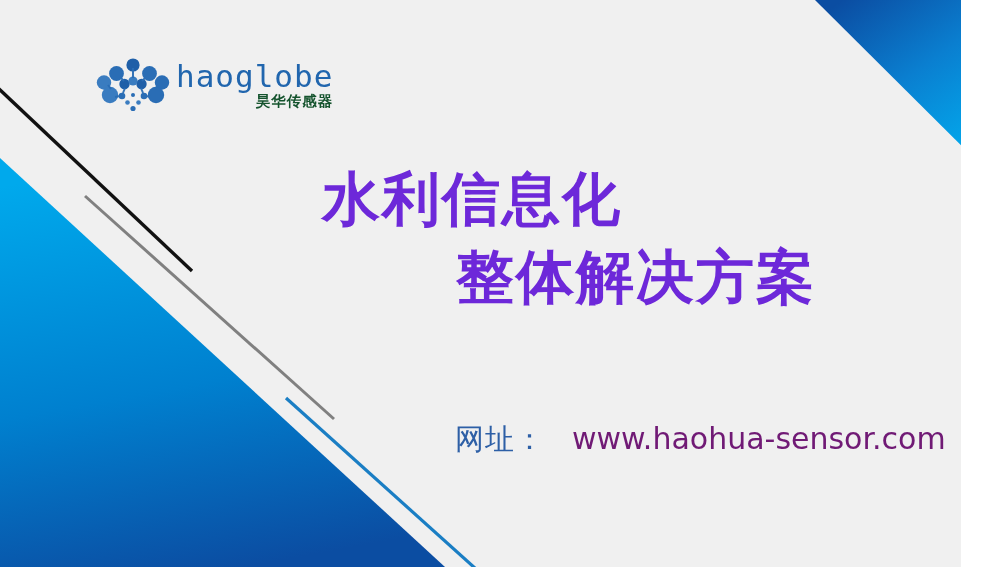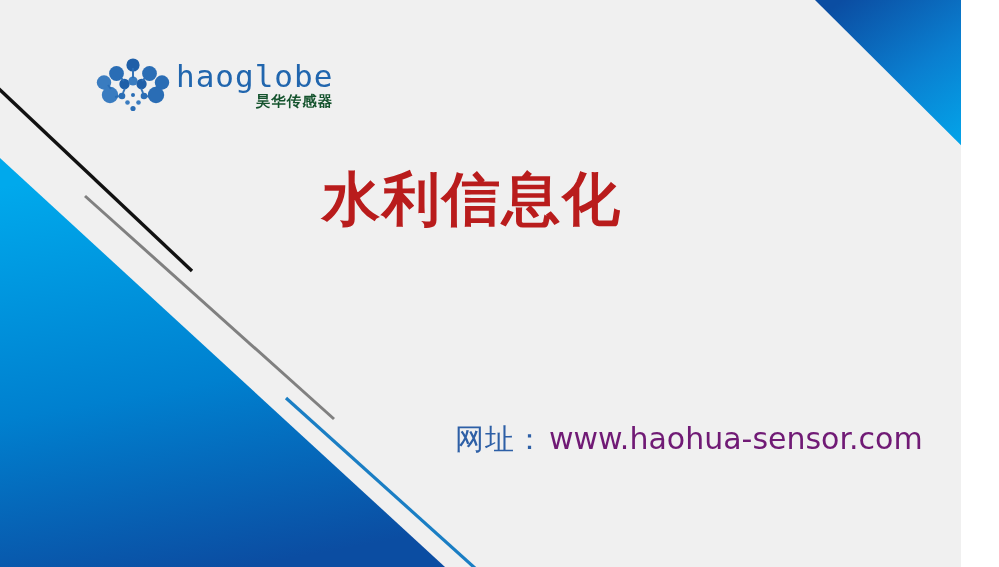--- a/index.html
+++ b/index.html
@@ -64,39 +64,40 @@
   }
 
   
   #headline {
     position: absolute;
     left: 0;
     top: 160px;
     width: 880px;
   }
   .headline-line {
-    color: #b91c1c;
+    color: #6d28d9;
     font-family: "DejaVu Sans", sans-serif;
     font-weight: 700;
     font-size: 58px;
     line-height: 78px;
     letter-spacing: 2px;
     white-space: nowrap;
   }
   #headline-line-1 { margin-left: 322px; }
   #headline-line-2 { margin-left: 456px; }
 
   
   #website-line {
     position: absolute;
     left: 455px;
     top: 420px;
     display: flex;
     align-items: baseline;
     white-space: nowrap;
+    gap: 23px;
   }
   #website-label {
     font-family: "DejaVu Sans", sans-serif;
     font-size: 29px;
     color: #2d5fa6;
     letter-spacing: 1px;
   }
   #website-url {
     font-family: "DejaVu Sans", sans-serif;
     font-size: 30px;
@@ -170,20 +171,21 @@
       </g>
     </svg>
     <div id="logo-text-block">
       <div id="logo-wordmark">haoglobe</div>
       <div id="logo-subtitle">昊华传感器</div>
     </div>
   </div>
 
   <div id="headline">
     <div class="headline-line" id="headline-line-1">水利信息化</div>
+    <div class="headline-line" id="headline-line-2">整体解决方案</div>
   </div>
 
   <div id="website-line">
     <span id="website-label">网址：</span>
     <span id="website-url">www.haohua-sensor.com</span>
   </div>
 
 </div>
 
 </body></html>

